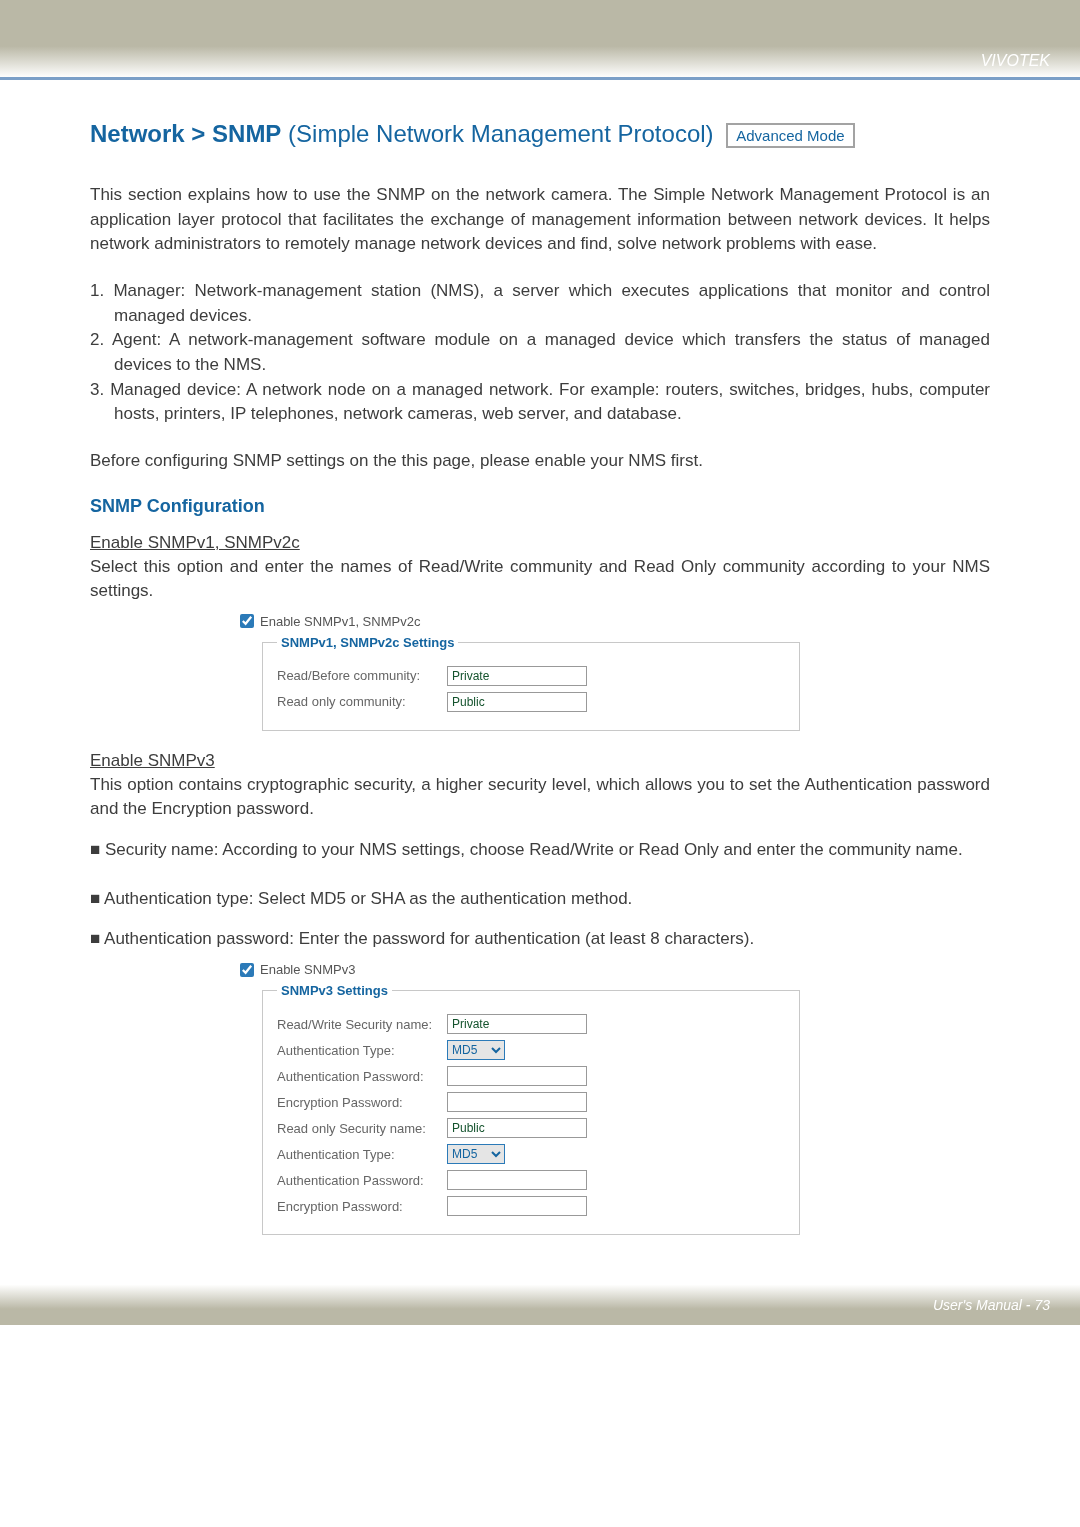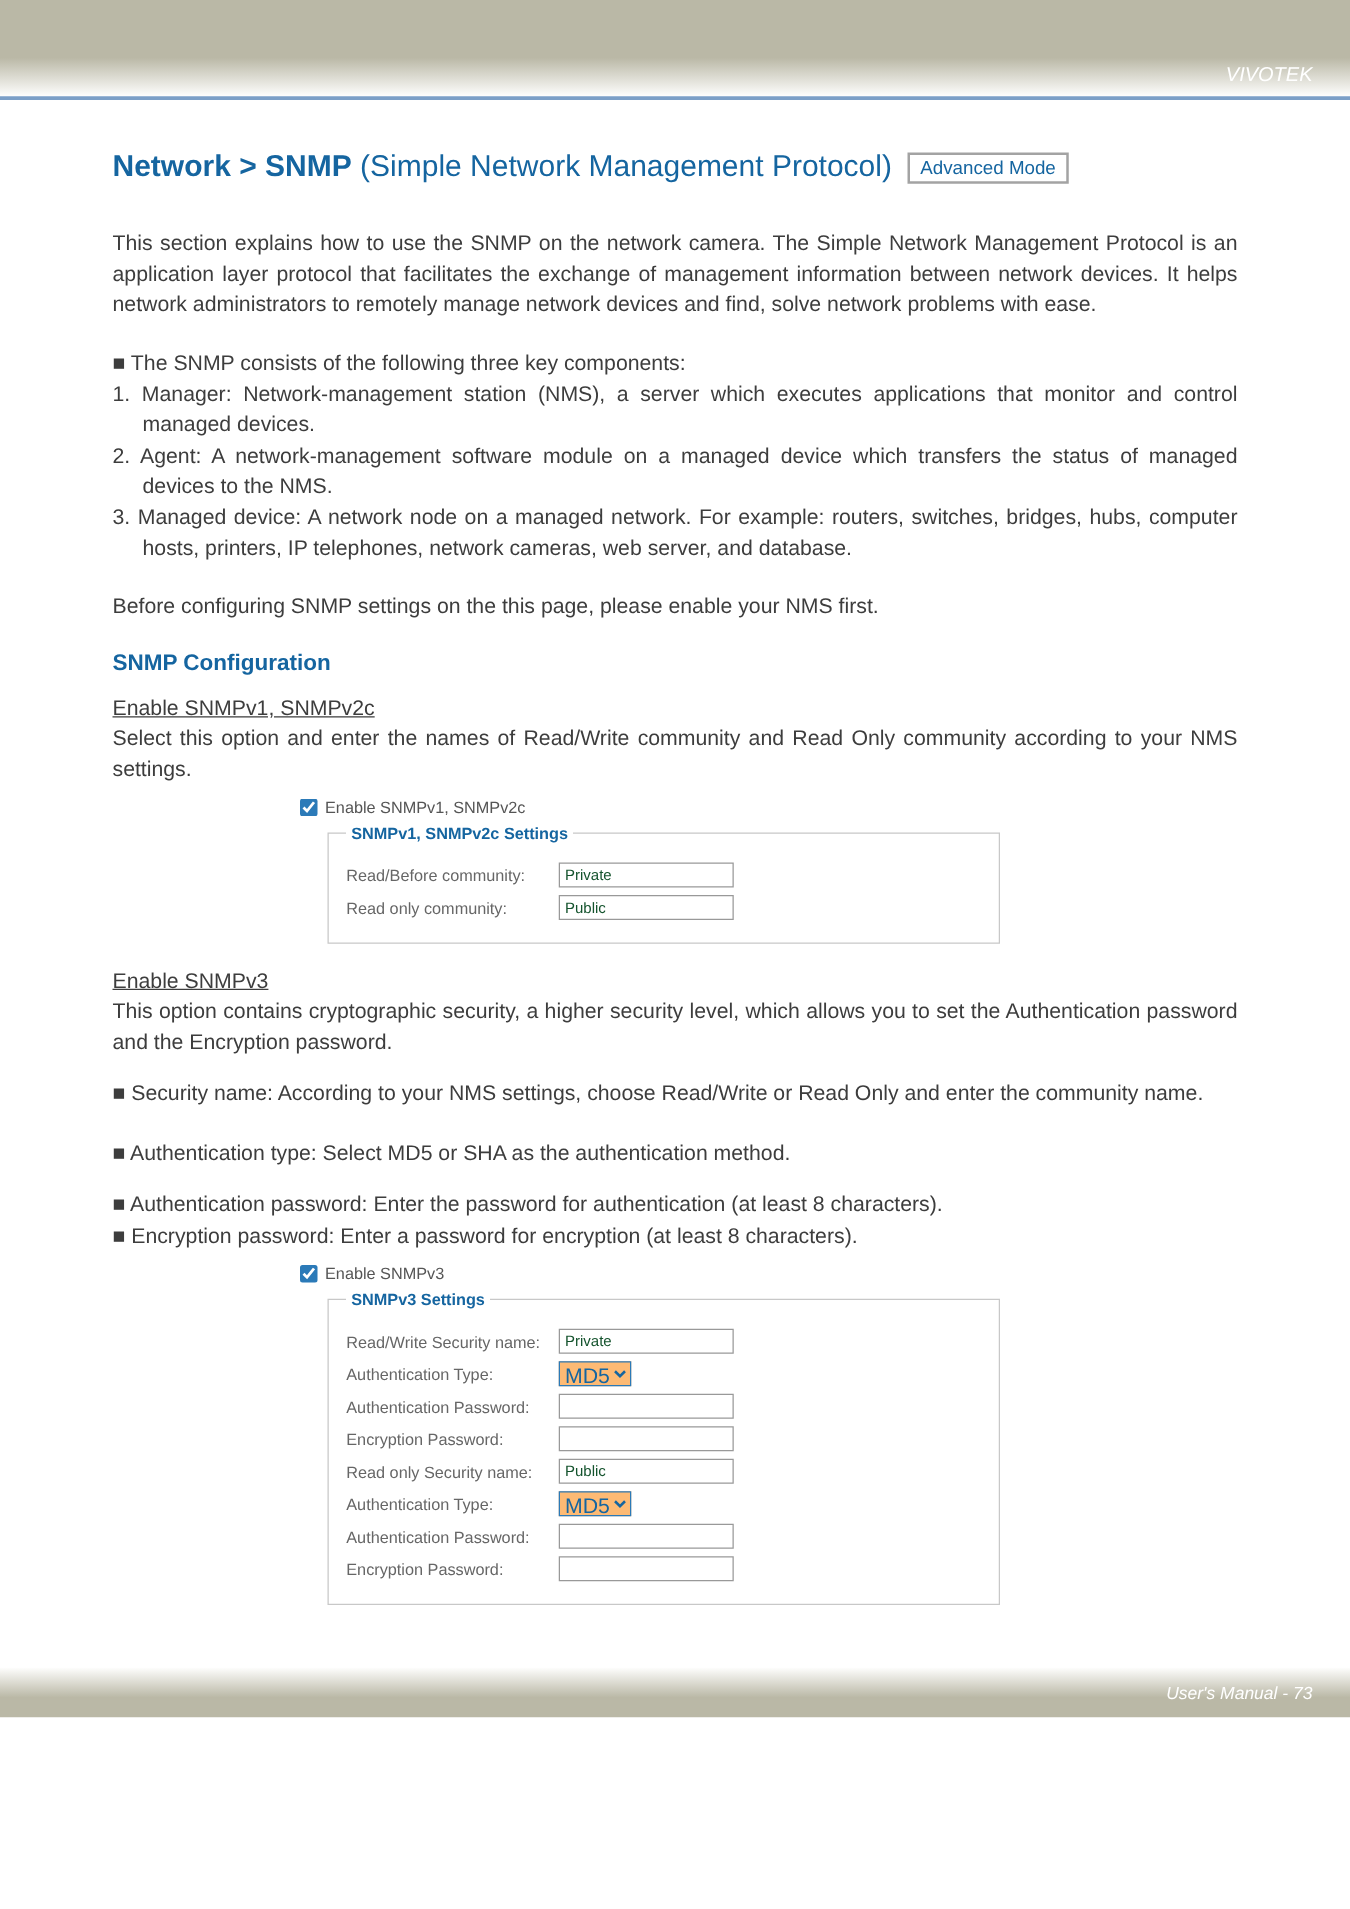--- a/index.html
+++ b/index.html
@@ -18,21 +18,21 @@
 .bullet-line { font-size: 17px; line-height: 1.45; text-align: justify; padding-left: 24px; text-indent: -24px; margin-bottom: 2px; }
 .list-num { font-size: 17px; line-height: 1.45; text-align: justify; padding-left: 24px; text-indent: -24px; }
 .panel { margin: 10px 0 20px 150px; width: 560px; font-size: 13px; color: #555; }
 .panel-row { display: flex; align-items: center; margin-bottom: 4px; }
 .chk { width: 14px; height: 14px; margin-right: 6px; accent-color: #2b7ab8; border: 1px solid #888; }
 fieldset { border: 1px solid #c8c8c8; padding: 10px 14px 12px 14px; margin-top: 6px; margin-left: 22px; }
 legend { color: #1565a0; font-size: 13px; font-weight: bold; padding: 0 4px; }
 .form-row { display: flex; align-items: center; margin: 6px 0; }
 .form-label { width: 170px; color: #666; font-size: 13px; }
 .form-input { width: 140px; height: 20px; border: 1px solid #999; padding: 2px 4px; font-size: 12px; color: #14532d; }
-.form-select { width: 58px; height: 20px; border: 1px solid #2b7ab8; color: #1565a0; font-size: 17px; background: #fdba74; }
+.form-select { width: 58px; height: 20px; border: 1px solid #2b7ab8; color: #1565a0; font-size: 12px; background: #e5e5e5; }
 .footer-bar { height: 40px; background: linear-gradient(to bottom, #fefefd 0%, #bab8a6 60%, #bab8a6 100%); position: relative; }
 .footer-text { position: absolute; right: 30px; top: 12px; color: #fff; font-style: italic; font-size: 14px; }
 </style>
 </head>
 <body>
 
 <div class="top-border">
   <div class="brand">VIVOTEK</div>
 </div>
 
@@ -40,21 +40,20 @@
 
   <div class="page-title">
     <span class="title-main">Network &gt; SNMP</span>
     <span class="title-sub">(Simple Network Management Protocol)</span>
     <span class="mode-badge">Advanced Mode</span>
   </div>
 
   <p class="body-text">This section explains how to use the SNMP on the network camera. The Simple Network Management Protocol is an application layer protocol that facilitates the exchange of management information between network devices. It helps network administrators to remotely manage network devices and find, solve network problems with ease.</p>
 
   <div class="bullet-block">
-    <div class="list-num">■ The SNMP consists of the following three key components:</div>
     <div class="list-num">1. Manager: Network-management station (NMS), a server which executes applications that monitor and control managed devices.</div>
     <div class="list-num">2. Agent: A network-management software module on a managed device which transfers the status of managed devices to the NMS.</div>
     <div class="list-num">3. Managed device: A network node on a managed network. For example: routers, switches, bridges, hubs, computer hosts, printers, IP telephones, network cameras, web server, and database.</div>
   </div>
 
   <p class="body-text">Before configuring SNMP settings on the this page, please enable your NMS first.</p>
 
   <div class="sub-heading">SNMP Configuration</div>
 
   <div class="section-label">Enable SNMPv1, SNMPv2c</div>
@@ -77,21 +76,20 @@
       </div>
     </fieldset>
   </div>
 
   <div class="section-label">Enable SNMPv3</div>
   <p class="body-text" style="margin-bottom:16px;">This option contains cryptographic security, a higher security level, which allows you to set the Authentication password and the Encryption password.</p>
 
   <div class="bullet-line" style="margin-bottom:16px;">■ Security name: According to your NMS settings, choose Read/Write or Read Only and enter the community name.</div>
   <div class="bullet-line" style="margin-bottom:16px;margin-top:24px;">■ Authentication type: Select MD5 or SHA as the authentication method.</div>
   <div class="bullet-line" style="margin-bottom:0;">■ Authentication password: Enter the password for authentication (at least 8 characters).</div>
-  <div class="bullet-line" style="margin-bottom:4px;">■ Encryption password: Enter a password for encryption (at least 8 characters).</div>
 
   <div class="panel">
     <div class="panel-row">
       <input type="checkbox" class="chk" checked="" style="">
       <span>Enable SNMPv3</span>
     </div>
     <fieldset>
       <legend>SNMPv3 Settings</legend>
       <div class="form-row">
         <span class="form-label">Read/Write Security name:</span>

